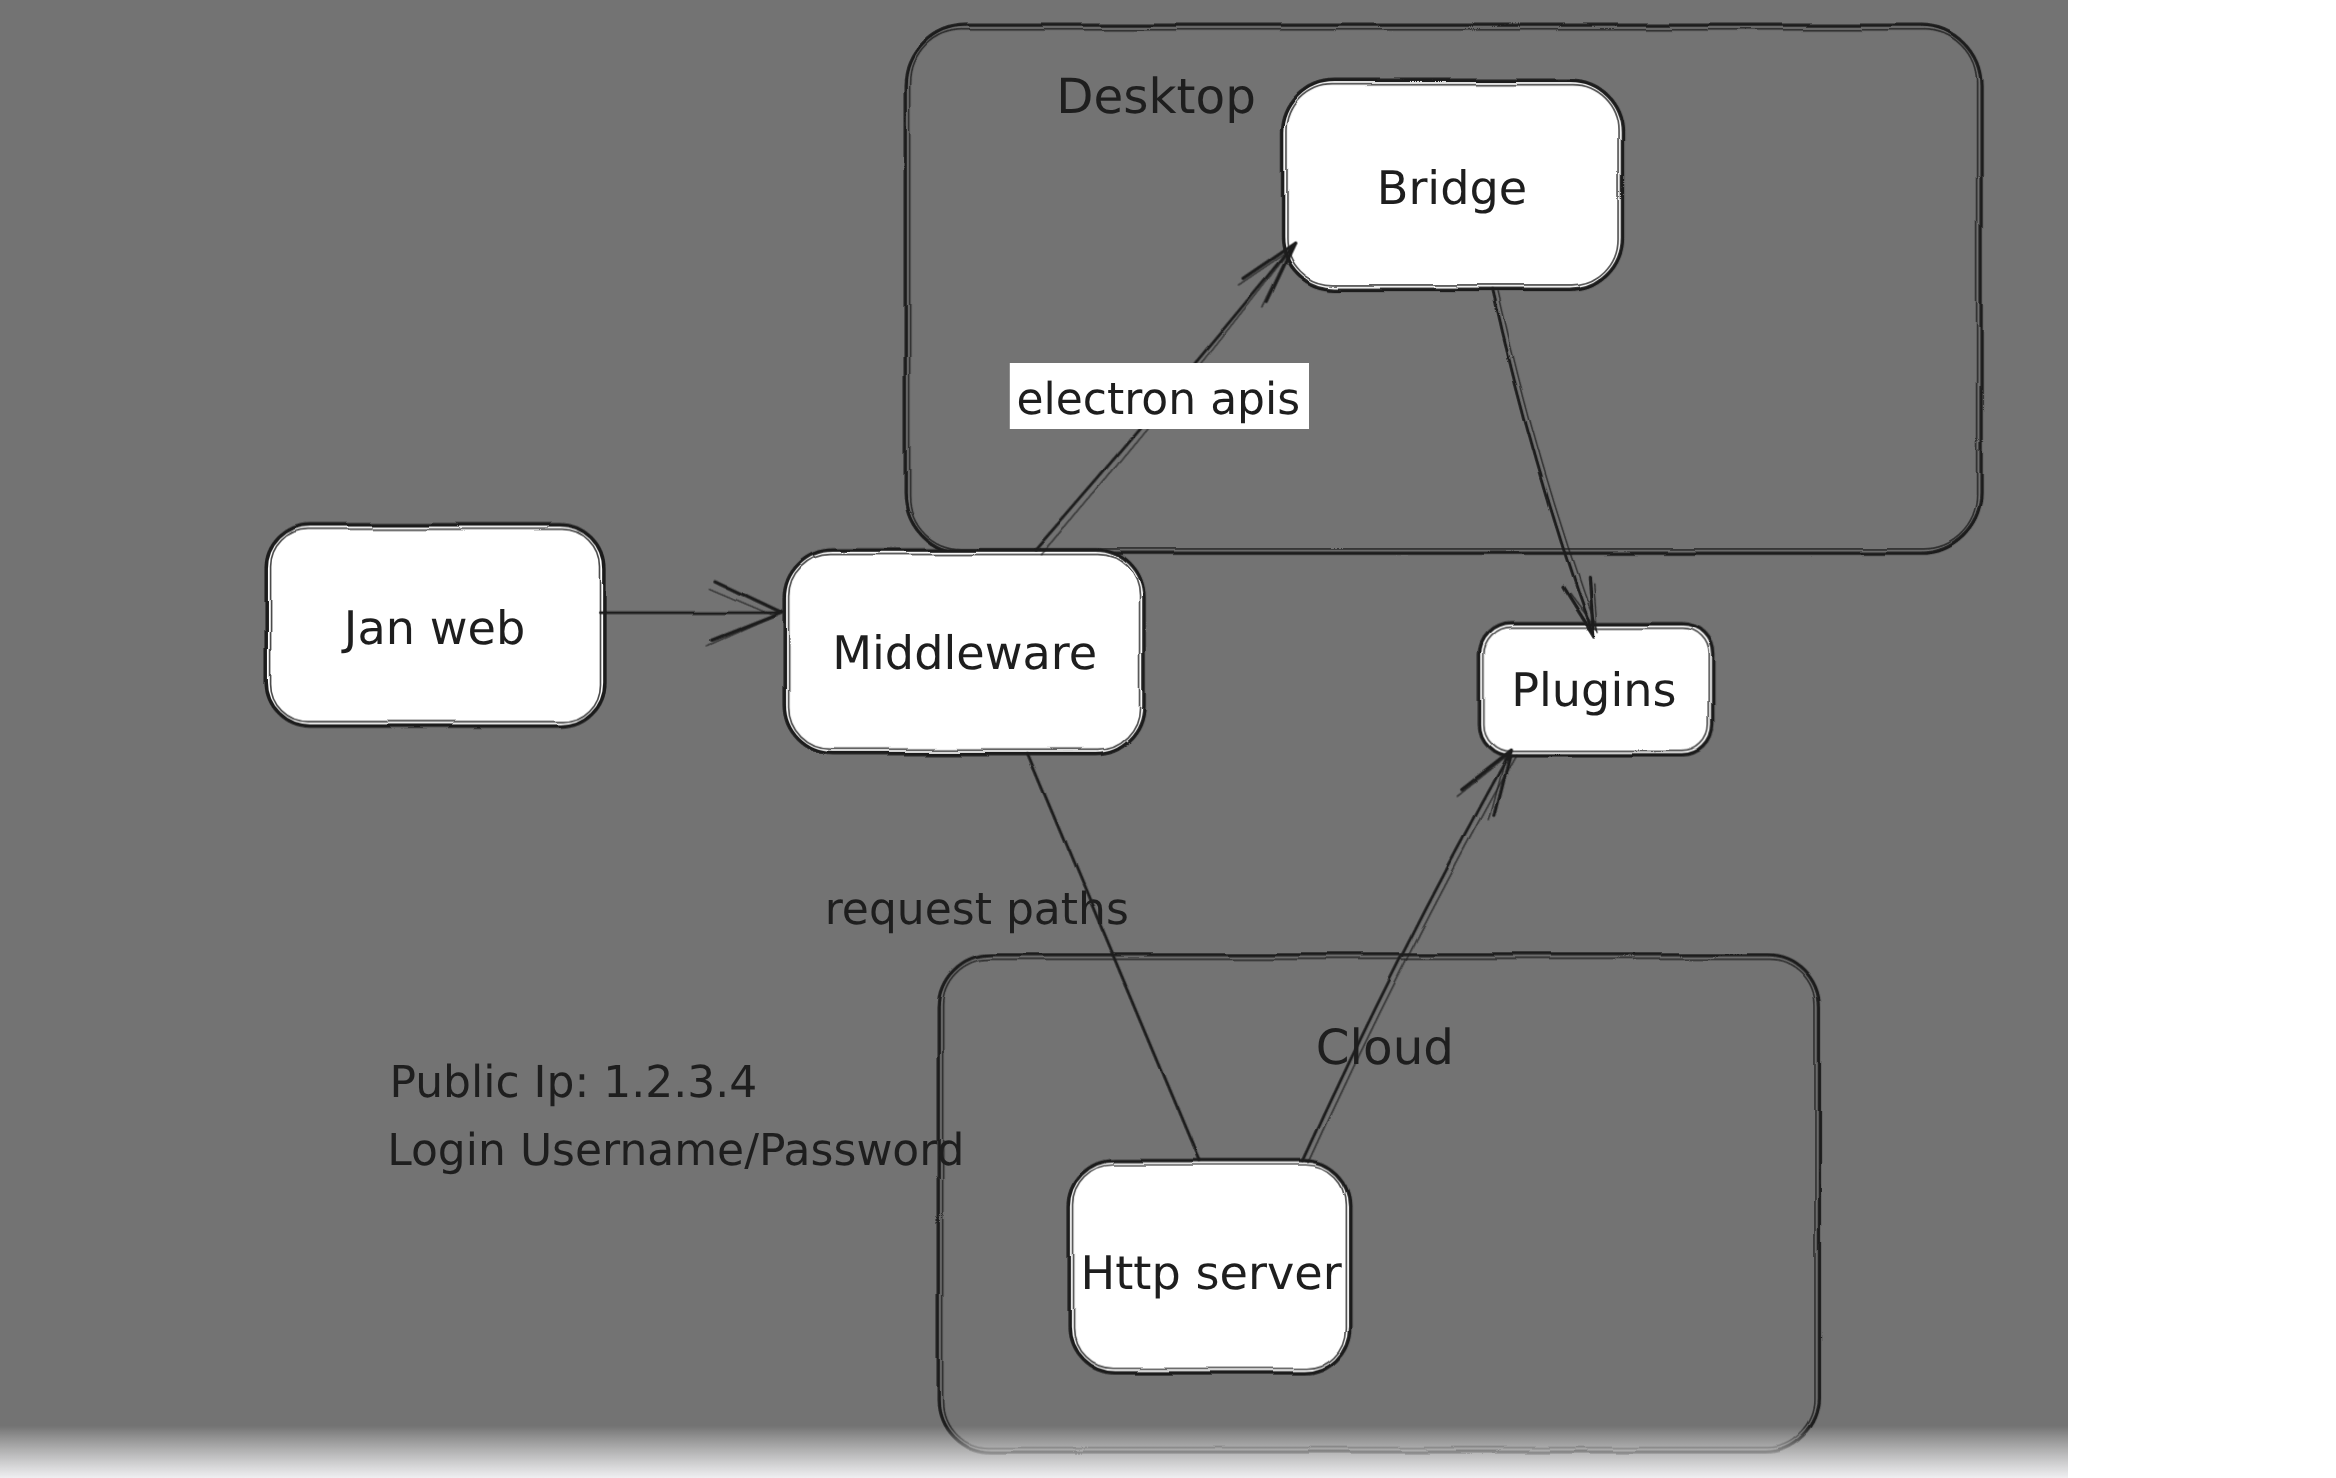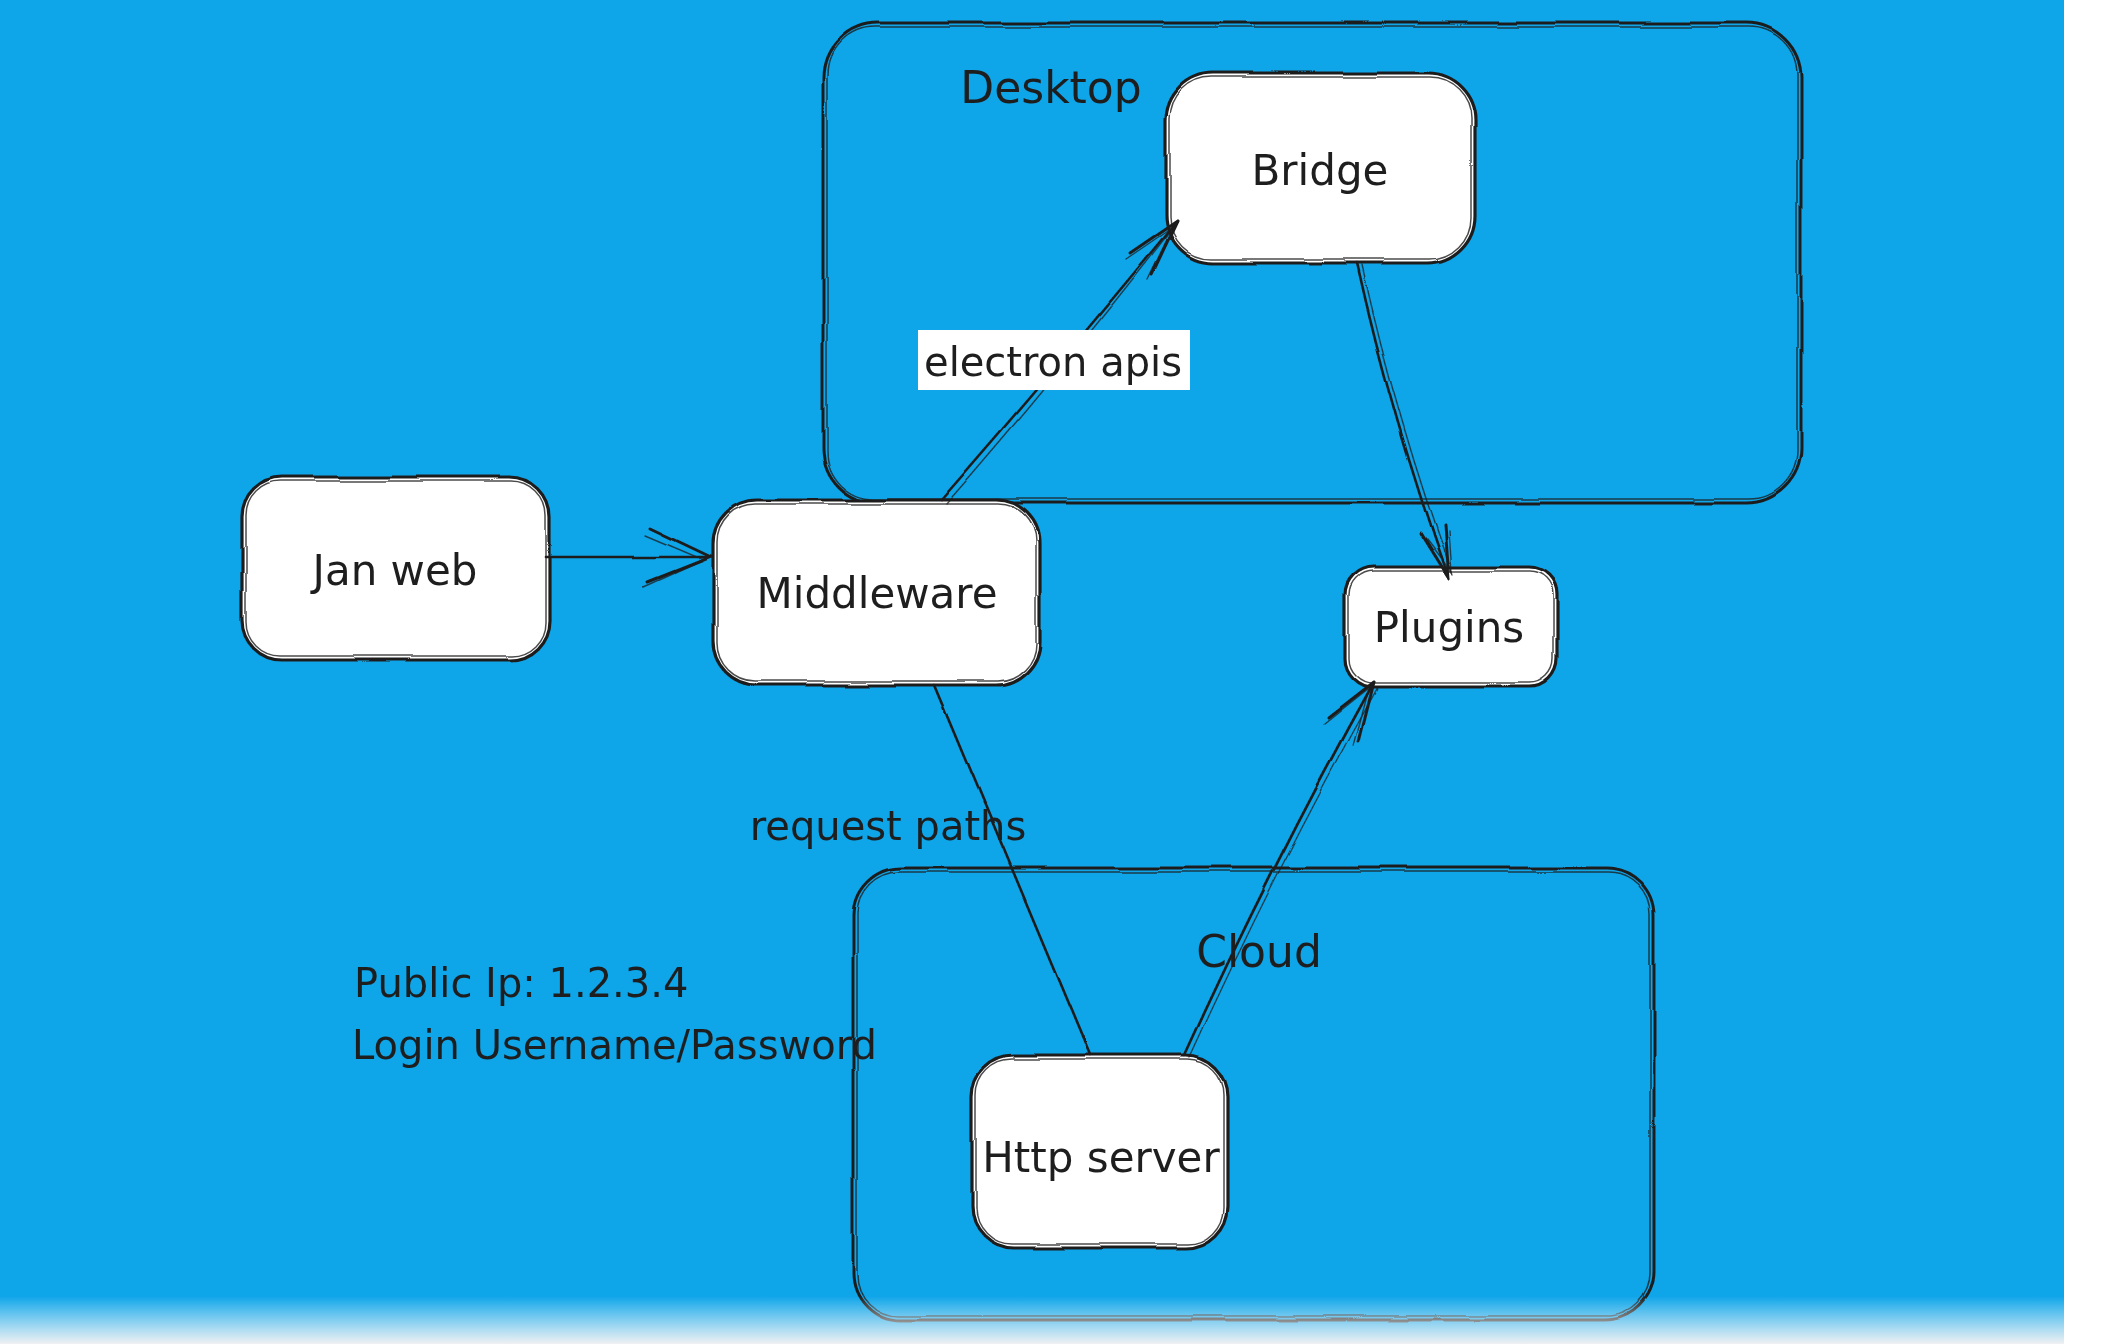--- a/index.html
+++ b/index.html
@@ -2,23 +2,23 @@
 <html><head>
 <meta charset="utf-8">
 <style>
   html, body {
     margin: 0;
     padding: 0;
     background: #ffffff;
   }
   .stage {
     position: relative;
-    width: 2064px;
+    width: 1880px;
     height: 1344px;
-    background: #0ea5e9;
+    background: #737373;
     overflow: hidden;
   }
   svg.diagram {
     display: block;
     width: 2124px;
     height: 1344px;
   }
   .shape {
     fill: #ffffff;
     stroke: #1e1e1e;

